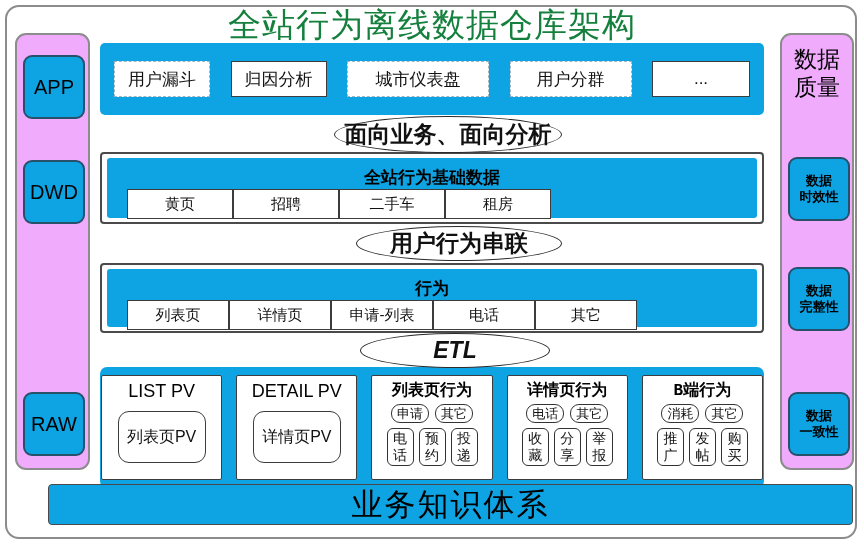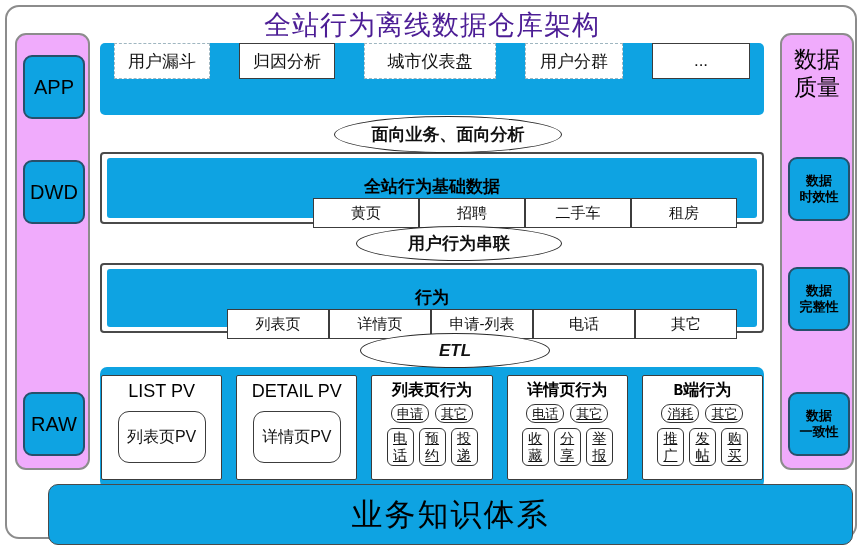--- a/index.html
+++ b/index.html
@@ -1,60 +1,60 @@
 <!DOCTYPE html>
 <html><head>
 <meta charset="utf-8">
 <style>
   html,body{margin:0;padding:0;background:#fff;font-family:"Liberation Sans","DejaVu Sans",sans-serif;color:#111;}
   .canvas{position:relative;width:864px;height:547px;background:#fff;overflow:hidden;--blue:#0EA3E2;}
   .frame{position:absolute;left:5px;top:5px;width:848px;height:530px;border:2px solid #8c8c8c;border-radius:14px;}
-  .title{position:absolute;left:0;right:0;top:9px;text-align:center;font-size:27px;line-height:32px;color:#4c1d95;letter-spacing:1px;}
+  .title{position:absolute;left:0;right:0;top:9px;text-align:center;font-size:33px;line-height:32px;color:#15803d;letter-spacing:1px;}
 
   
   .rail{position:absolute;top:33px;height:437px;background:#f0abfc;border:2px solid #8c8c8c;border-radius:11px;box-sizing:border-box;}
   .rail-left{left:15px;width:75px;}
   .rail-right{left:780px;width:74px;}
   .rail-box{position:absolute;left:6px;width:58px;height:60px;background:var(--blue);border:2px solid #27506b;border-radius:9px;display:flex;align-items:center;justify-content:center;font-size:20px;color:#000;}
   .rb0{top:20px}.rb1{top:125px}.rb2{top:232px}.rb3{top:357px}
   .rail-title{position:absolute;top:10px;left:0;right:0;text-align:center;font-size:23px;line-height:28px;color:#000;}
   .rq-box{position:absolute;left:6px;width:58px;background:var(--blue);border:2px solid #27506b;border-radius:9px;display:flex;flex-direction:column;align-items:center;justify-content:center;font-size:13px;font-weight:bold;line-height:16px;color:#000;}
   .rq0{top:122px;height:60px}.rq1{top:232px;height:60px}.rq2{top:357px;height:60px}
 
   
-  .bar-app{position:absolute;left:100px;top:43px;width:664px;height:72px;background:var(--blue);border-radius:5px;display:flex;align-items:flex-start;justify-content:space-between;padding:0 14px;box-sizing:border-box;}
+  .bar-app{position:absolute;left:100px;top:43px;width:664px;height:72px;background:var(--blue);border-radius:5px;display:flex;align-items:center;justify-content:space-between;padding:0 14px;box-sizing:border-box;}
   .wbox{background:#fff;border:1.5px solid #3c3c3c;height:36px;display:flex;align-items:center;justify-content:center;font-size:17px;box-sizing:border-box;}
   .wbox.dashed{border:1.5px dashed #9fb6c0;}
-  .w0{width:96px}.w1{width:96px}.w2{width:132px}.w3{width:98px}.w4{width:98px}
+  .w0{width:96px}.w1{width:96px}.w2{width:142px}.w3{width:122px}.w4{width:98px}
 
-  .ellipse{position:absolute;background:#fff;border:1.5px solid #2b2b2b;border-radius:50%;display:flex;align-items:center;justify-content:center;font-size:17px;font-weight:bold;z-index:5;}
+  .ellipse{position:absolute;background:#fff;border:1.5px solid #2b2b2b;border-radius:50%;display:flex;align-items:center;justify-content:center;font-size:23px;font-weight:bold;z-index:5;}
   .e1{left:334px;top:116px;width:226px;height:35px;}
   .e2{left:356px;top:226px;width:204px;height:33px;}
   .e3{left:360px;top:333px;width:188px;height:33px;font-style:italic;}
 
   .panel{position:absolute;left:100px;width:664px;background:#fff;border:2px solid #4a4a4a;border-radius:4px;box-sizing:border-box;}
   .p-dwd{top:152px;height:72px;}
   .p-ods{top:263px;height:70px;}
   .panel-inner{position:absolute;left:5px;right:5px;top:4px;bottom:4px;background:var(--blue);border-radius:3px;display:flex;flex-direction:column;}
-  .panel-title{text-align:center;font-size:17px;font-weight:bold;line-height:22px;margin-top:18px;color:#000;}
-  .panel-row{flex:1;display:flex;align-items:center;justify-content:flex-end;padding:0 20px;}
+  .panel-title{text-align:center;font-size:17px;font-weight:bold;line-height:22px;margin-top:9px;color:#000;}
+  .panel-row{flex:1;display:flex;align-items:center;justify-content:flex-start;padding:0 20px;}
   .pbox{background:#fff;border:1.5px solid #3c3c3c;height:30px;display:flex;align-items:center;justify-content:center;font-size:15px;box-sizing:border-box;}
   .p-dwd .pbox{width:106px;} .p-ods .pbox{width:102px;}
 
   .bar-raw{position:absolute;left:100px;top:367px;width:664px;height:121px;background:var(--blue);border-radius:7px;display:flex;gap:14px;padding:8px 1px;box-sizing:border-box;}
   .raw-box{flex:1;background:#fff;border:1.5px solid #3c3c3c;border-radius:2px;display:flex;flex-direction:column;align-items:center;box-sizing:border-box;}
   .raw-title{font-size:18px;line-height:22px;margin-top:4px;color:#000;white-space:nowrap;}
   .raw-title.cn{font-size:16px;font-weight:bold;font-family:Liberation Mono, monospace;}
   .pv-inner{margin-top:9px;width:86px;height:50px;border:1.5px solid #3c3c3c;border-radius:11px;display:flex;align-items:center;justify-content:center;font-size:16px;}
-  .pill-row{display:flex;gap:6px;margin-top:2px;align-items:flex-start;justify-content:center;text-decoration:underline;}
+  .pill-row{display:flex;gap:6px;margin-top:2px;align-items:flex-start;justify-content:center;}
   .pill{border:1.5px solid #333;border-radius:9px;font-size:13px;line-height:17px;padding:0 5px;white-space:nowrap;}
   .pill2{border:1.5px solid #333;border-radius:6px;font-size:14px;line-height:17px;width:17px;padding:1px 4px;word-break:break-all;text-align:center;}
   .pill-row.r2{margin-top:5px;gap:5px;}
 
-  .footer{position:absolute;left:48px;top:484px;width:805px;height:61px;background:var(--blue);border:1.5px solid #4a4a4a;border-radius:10px;display:flex;align-items:center;justify-content:center;font-size:31px;letter-spacing:2px;color:#000;box-sizing:border-box;}
+  .footer{position:absolute;left:48px;top:484px;width:805px;height:41px;background:var(--blue);border:1.5px solid #4a4a4a;border-radius:4px;display:flex;align-items:center;justify-content:center;font-size:31px;letter-spacing:2px;color:#000;box-sizing:border-box;}
 </style>
 </head>
 <body>
 
 <div class="canvas" style="--blue: #0EA3E2;">
   <div class="frame"></div>
   <div class="title">全站行为离线数据仓库架构</div>
 
   <div class="rail rail-left">
     <div class="rail-box rb0">APP</div>

